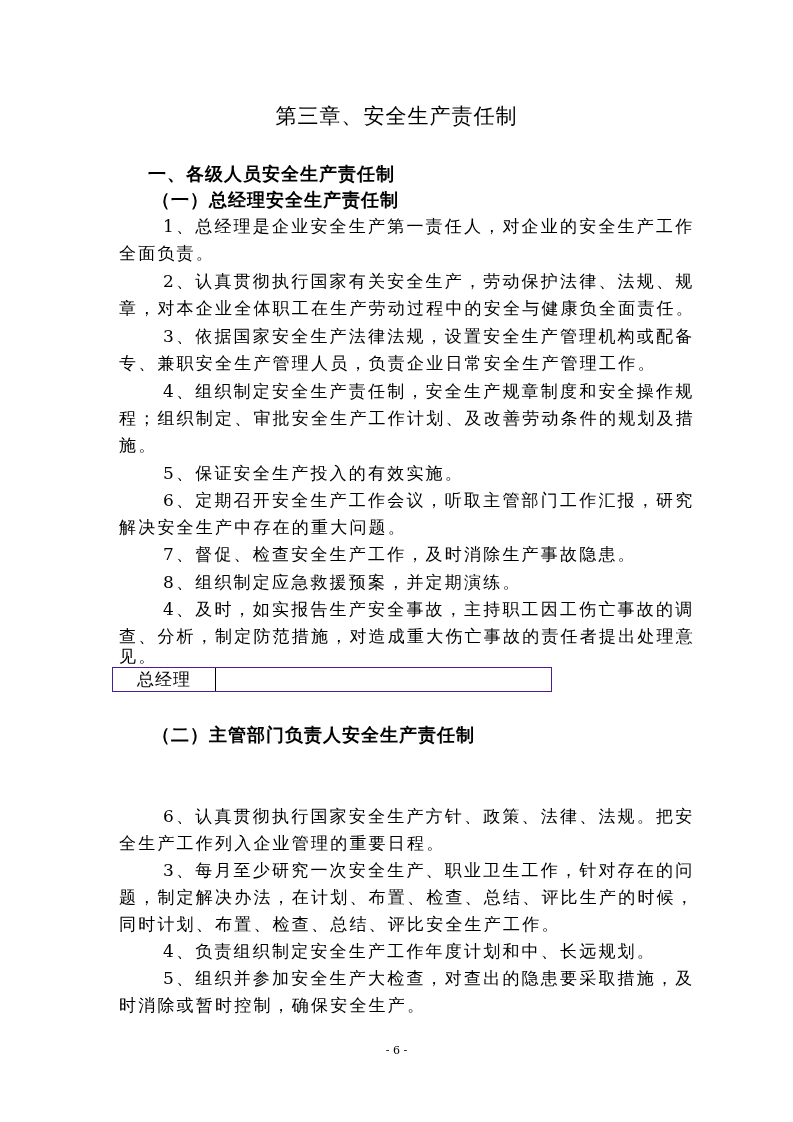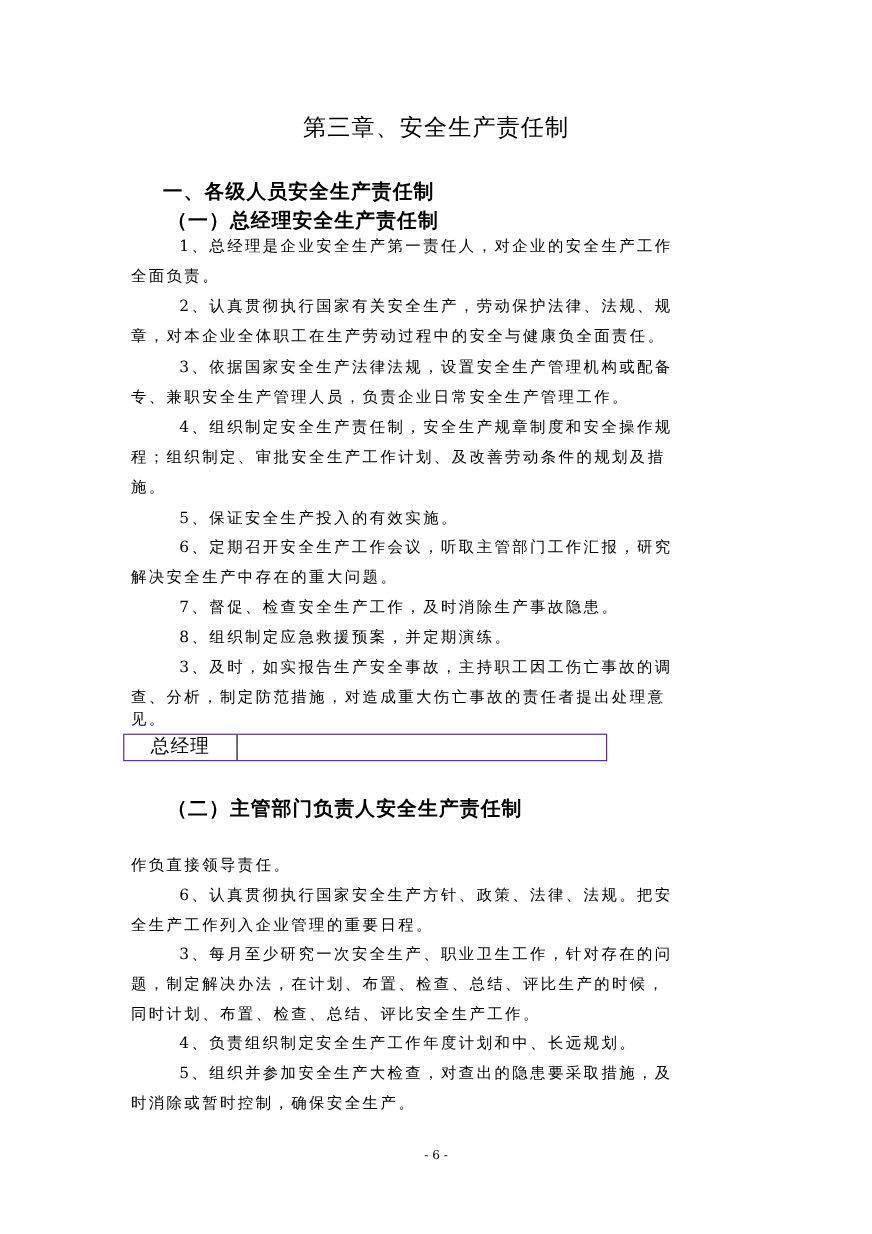--- a/index.html
+++ b/index.html
@@ -3,21 +3,21 @@
   <meta charset="utf-8">
   <style>
     html, body { margin: 0; padding: 0; background: #ffffff; }
     body { width: 793px; height: 1122px; position: relative; overflow: hidden;
       font-family: "DejaVu Serif", "Liberation Serif", serif; color: #000; }
     .page { position: absolute; left: 0; top: 0; width: 793px; height: 1122px; }
     .title { position: absolute; left: 0; width: 793px; top: 102px; text-align: center;
       font-size: 21px; font-family: "DejaVu Sans", "Liberation Sans", sans-serif; letter-spacing: 1px; }
     .h1, .h2 { position: absolute; font-weight: bold; font-size: 18px;
       font-family: "DejaVu Sans", "Liberation Sans", sans-serif; letter-spacing: 1px; white-space: nowrap; }
-    .line { position: absolute; left: 119px; font-size: 14px; white-space: nowrap; letter-spacing: 2.2px; text-align: right; }
+    .line { position: absolute; left: 119px; font-size: 17px; white-space: nowrap; letter-spacing: 2.2px; text-align: right; }
     .indent { left: 163px; }
     .sig-table { position: absolute; left: 112px; top: 667px; width: 440px; height: 25px;
       border: 1px solid #4c1d95; box-sizing: border-box; display: flex; }
     .sig-label { width: 103px; border-right: 1px solid #000; box-sizing: border-box;
       font-size: 17px; text-align: center; line-height: 23px; letter-spacing: 1px; }
     .sig-value { flex: 1; }
     .page-number { position: absolute; left: 0; width: 793px; top: 1044px; text-align: center; font-size: 11px; }
   </style>
 </head>
 <body>
@@ -35,32 +35,31 @@
   <div class="line indent" style="top:325px;">3、依据国家安全生产法律法规，设置安全生产管理机构或配备</div>
   <div class="line" style="top:352px;">专、兼职安全生产管理人员，负责企业日常安全生产管理工作。</div>
   <div class="line indent" style="top:380px;">4、组织制定安全生产责任制，安全生产规章制度和安全操作规</div>
   <div class="line" style="top:407px;">程；组织制定、审批安全生产工作计划、及改善劳动条件的规划及措</div>
   <div class="line" style="top:434px;">施。</div>
   <div class="line indent" style="top:462px;">5、保证安全生产投入的有效实施。</div>
   <div class="line indent" style="top:489px;">6、定期召开安全生产工作会议，听取主管部门工作汇报，研究</div>
   <div class="line" style="top:516px;">解决安全生产中存在的重大问题。</div>
   <div class="line indent" style="top:543px;">7、督促、检查安全生产工作，及时消除生产事故隐患。</div>
   <div class="line indent" style="top:571px;">8、组织制定应急救援预案，并定期演练。</div>
-  <div class="line indent" style="top:598px;">3、及时，如实报告生产安全事故，主持职工因工伤亡事故的调</div>
+  <div class="line indent" style="top:598px;">4、及时，如实报告生产安全事故，主持职工因工伤亡事故的调</div>
   <div class="line" style="top:625px;">查、分析，制定防范措施，对造成重大伤亡事故的责任者提出处理意</div>
   <div class="line" style="top:645px;">见。</div>
 
   <div class="sig-table">
     <div class="sig-label">总经理</div>
     <div class="sig-value"></div>
   </div>
 
   <div class="h2" style="left:152px; top:723px;">（二）主管部门负责人安全生产责任制</div>
 
-  <div class="line" style="top:778px;">作负直接领导责任。</div>
   <div class="line indent" style="top:805px;">6、认真贯彻执行国家安全生产方针、政策、法律、法规。把安</div>
   <div class="line" style="top:832px;">全生产工作列入企业管理的重要日程。</div>
   <div class="line indent" style="top:859px;">3、每月至少研究一次安全生产、职业卫生工作，针对存在的问</div>
   <div class="line" style="top:913px;">同时计划、布置、检查、总结、评比安全生产工作。</div>
   <div class="line" style="top:886px;">题，制定解决办法，在计划、布置、检查、总结、评比生产的时候，</div>
   <div class="line indent" style="top:940px;">4、负责组织制定安全生产工作年度计划和中、长远规划。</div>
   <div class="line indent" style="top:967px;">5、组织并参加安全生产大检查，对查出的隐患要采取措施，及</div>
   <div class="line" style="top:994px;">时消除或暂时控制，确保安全生产。</div>
 
   <div class="page-number">- 6 -</div>

